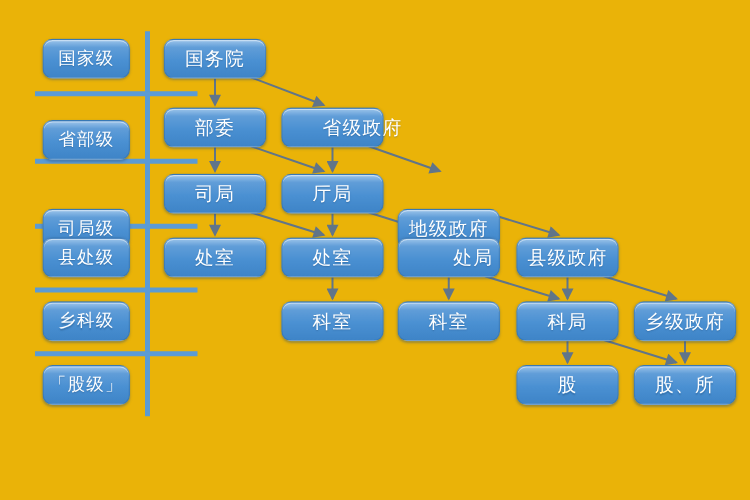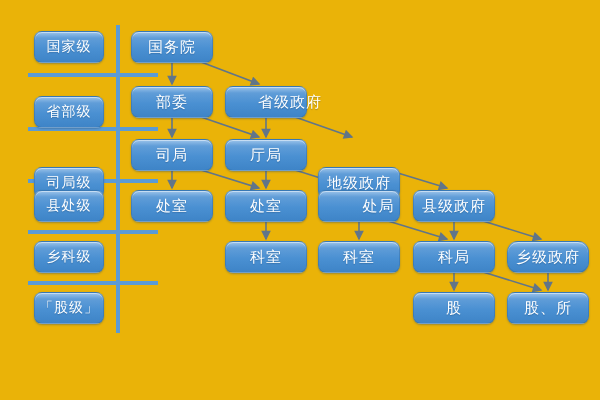--- a/index.html
+++ b/index.html
@@ -98,17 +98,17 @@
       <div class="box node-box" style="left: 131px; top: 139px; width: 82px; height: 32px;">司局</div>
       <div class="box node-box" style="left: 225px; top: 139px; width: 82px; height: 32px;">厅局</div>
       <div class="box node-box" style="left: 318px; top: 139px; width: 82px; height: 32px; margin-top: 28px;">地级政府</div>
       <div class="box node-box" style="left: 131px; top: 190px; width: 82px; height: 32px;">处室</div>
       <div class="box node-box" style="left: 225px; top: 190px; width: 82px; height: 32px;">处室</div>
       <div class="box node-box" style="left: 318px; top: 190px; width: 82px; height: 32px; padding-left: 39px;">处局</div>
       <div class="box node-box" style="left: 413px; top: 190px; width: 82px; height: 32px;">县级政府</div>
       <div class="box node-box" style="left: 225px; top: 241px; width: 82px; height: 32px;">科室</div>
       <div class="box node-box" style="left: 318px; top: 241px; width: 82px; height: 32px;">科室</div>
       <div class="box node-box" style="left: 413px; top: 241px; width: 82px; height: 32px;">科局</div>
-      <div class="box node-box" style="left: 507px; top: 241px; width: 82px; height: 32px; border-radius: 11px;">乡级政府</div>
+      <div class="box node-box" style="left: 507px; top: 241px; width: 82px; height: 32px;">乡级政府</div>
       <div class="box node-box" style="left: 413px; top: 292px; width: 82px; height: 32px;">股</div>
       <div class="box node-box" style="left: 507px; top: 292px; width: 82px; height: 32px;">股、所</div>
     </div>
 </div>
 
 </body></html>

